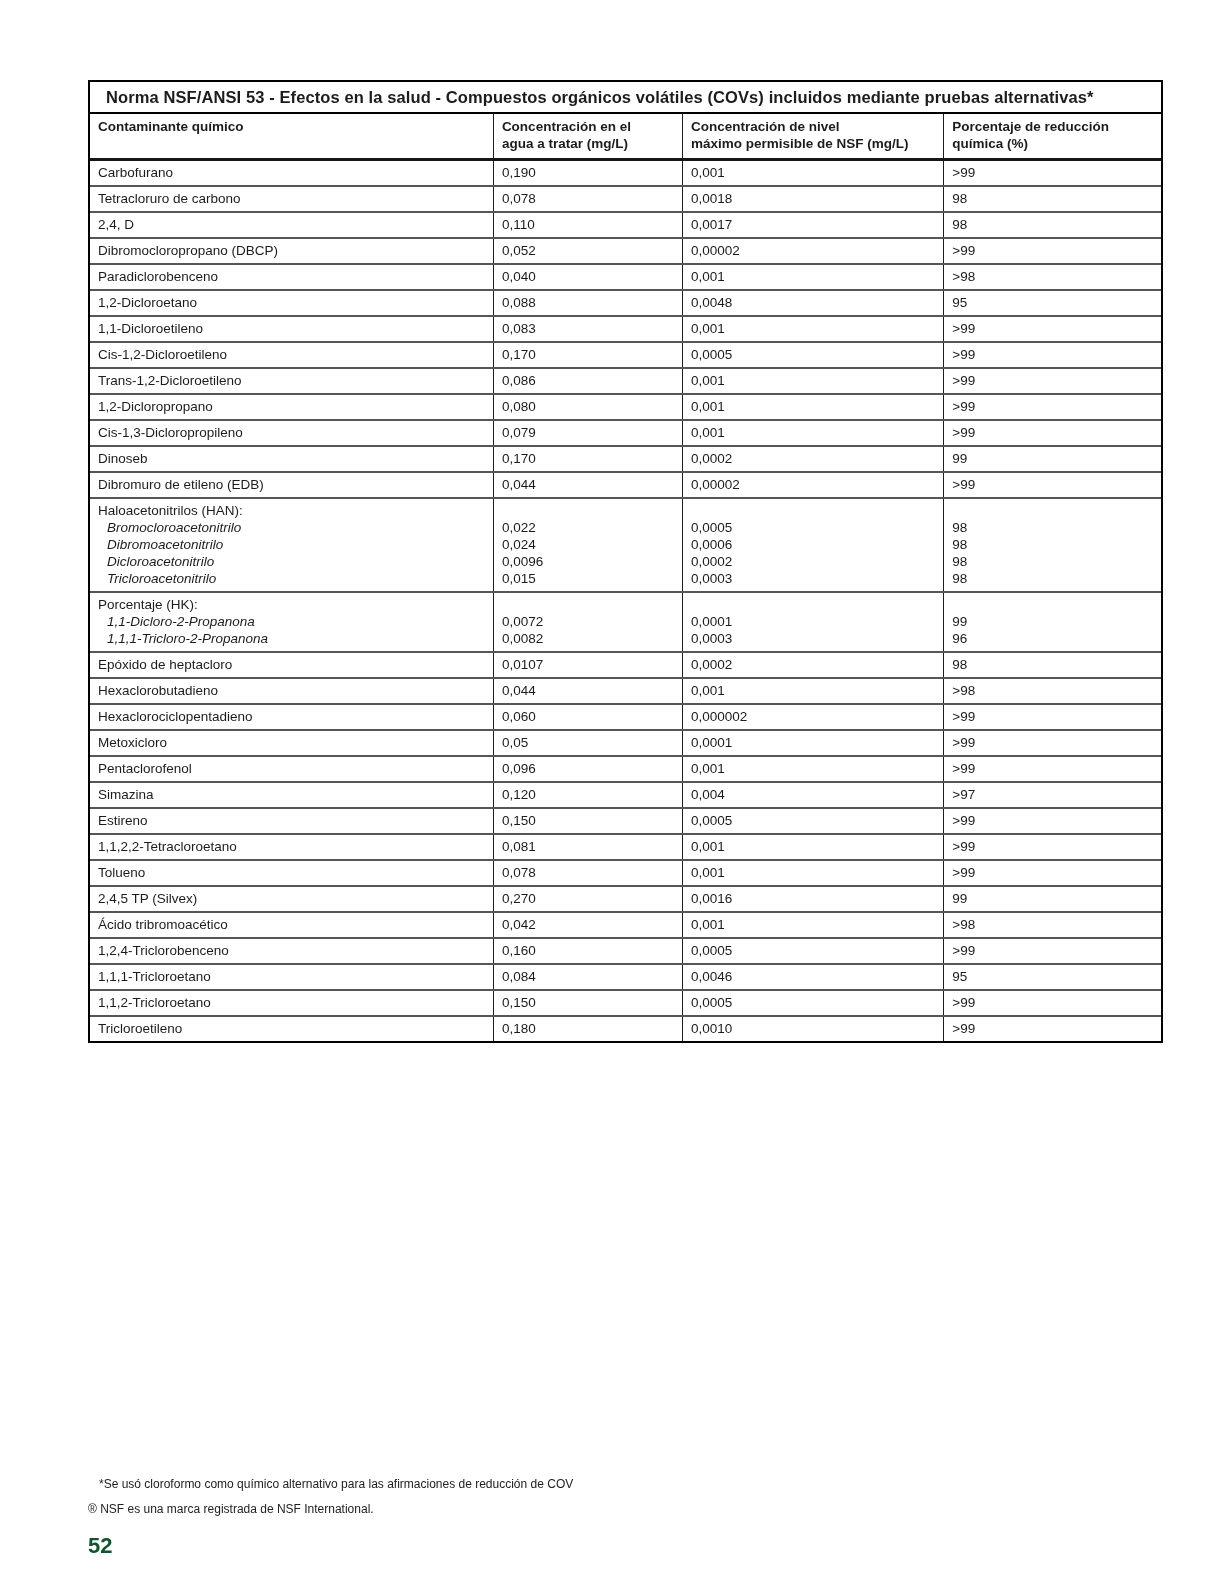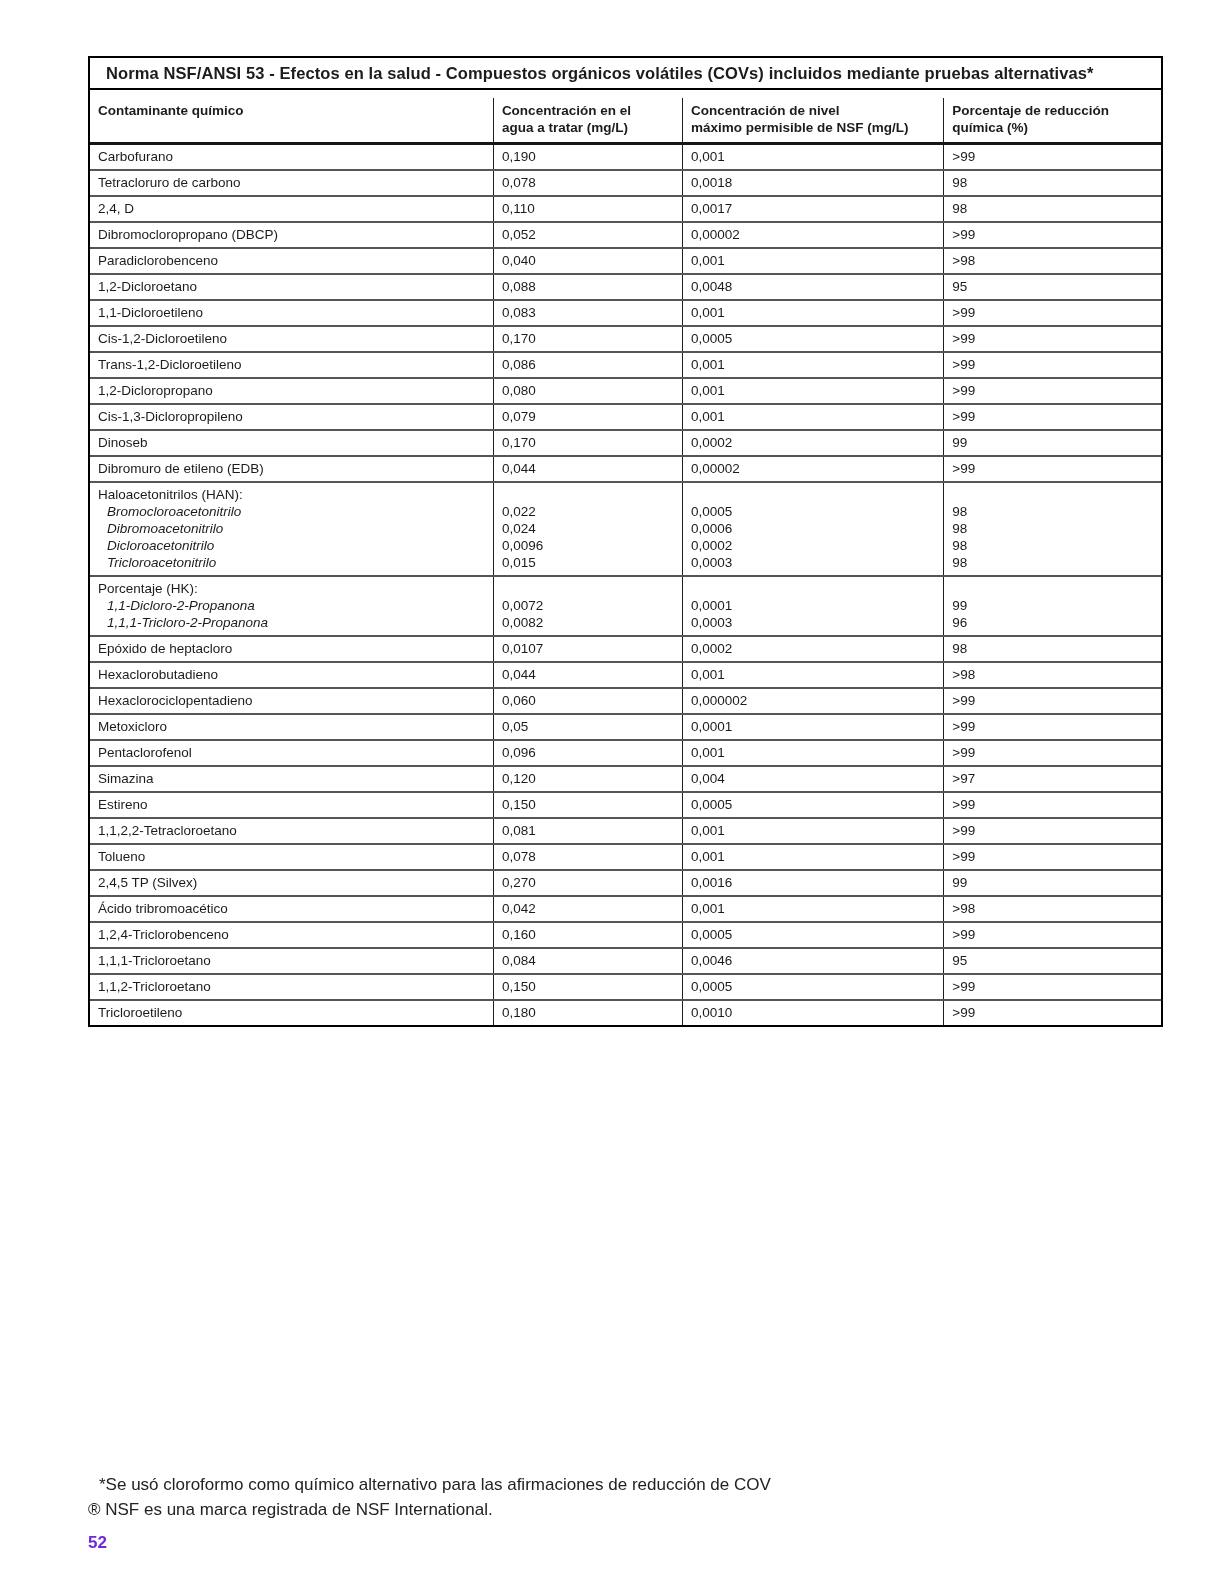--- a/index.html
+++ b/index.html
@@ -8,40 +8,39 @@
     width: 1224px; height: 1584px;
     background: #ffffff;
     font-family: "Liberation Sans", sans-serif;
     color: #1c1c1c;
     position: relative;
   }
   .page { position: absolute; inset: 0; background: #fff; }
 
   .doc-table {
     position: absolute;
-    left: 88px; top: 56px;
+    left: 88px; top: 80px;
     width: 1075px;
     border: 2.5px solid #000;
     background: #fff;
   }
   .table-title {
     font-weight: bold;
     font-size: 16.5px;
     line-height: 20px;
     padding: 5px 6px 5px 16px;
     border-bottom: 2px solid #000;
     letter-spacing: 0.1px;
     white-space: nowrap;
   }
   table {
     border-collapse: collapse;
     width: 100%;
     font-size: 13.5px;
     table-layout: fixed;
-    margin-top: 8px;
   }
   col.c1 { width: 403px; }
   col.c2 { width: 189px; }
   col.c3 { width: 261px; }
   col.c4 { width: 217px; }
   th {
     text-align: left;
     font-weight: bold;
     padding: 4px 8px 6px 8px;
     vertical-align: top;
@@ -61,31 +60,31 @@
   }
   td:first-child { border-left: none; }
   tbody tr:first-child td { border-top: none; }
   .group-spacer { line-height: 17px; }
   .group-item { line-height: 17px; }
   .indent { padding-left: 9px; font-style: italic; }
 
   .footnotes {
     position: absolute;
     left: 88px; top: 1472px;
-    font-size: 17px;
+    font-size: 12px;
     line-height: 25px;
     color: #222;
   }
   .fn-first { padding-left: 11px; }
   .page-number {
     position: absolute;
     left: 88px; top: 1533px;
     font-weight: bold;
-    font-size: 17px;
-    color: #6d28d9;
+    font-size: 22px;
+    color: #14532d;
   }
 </style>
 </head>
 <body>
 
 <div class="page">
 
   <div class="doc-table">
     <div class="table-title">Norma NSF/ANSI 53 - Efectos en la salud - Compuestos orgánicos volátiles (COVs) incluidos mediante pruebas alternativas*</div>
     <table>

